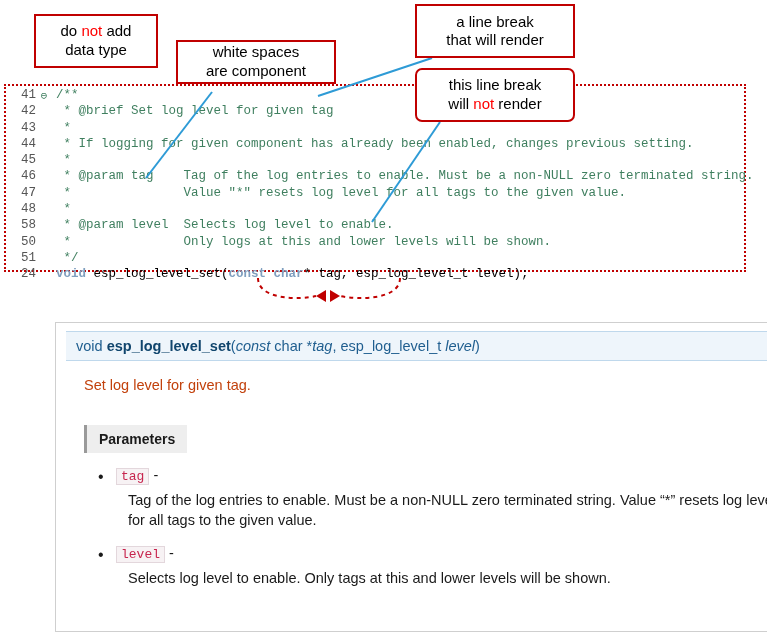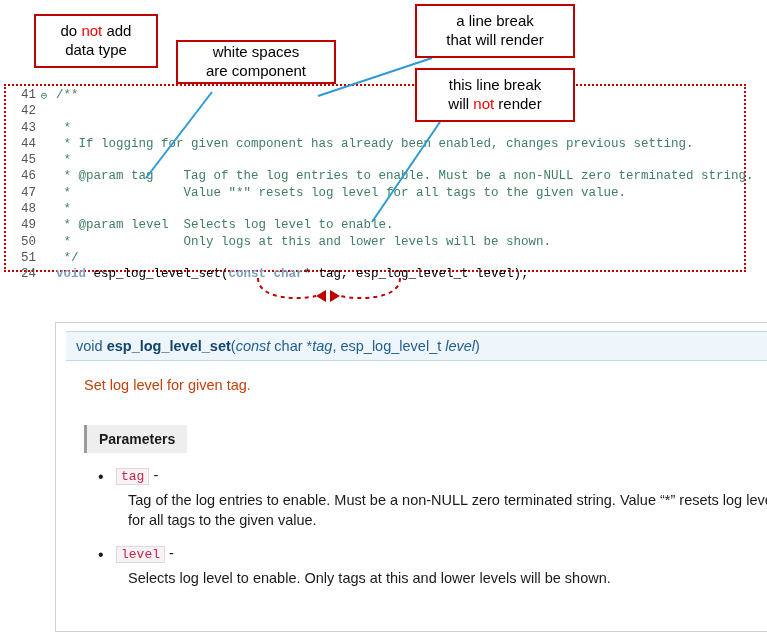--- a/index.html
+++ b/index.html
@@ -50,30 +50,31 @@
     flex-direction: column;
     justify-content: center;
   }
   #callout-linebreak-render {
     left: 415px;
     top: 4px;
     width: 160px;
     height: 54px;
     display: flex;
     flex-direction: column;
-    justify-content: center;
+    justify-content: flex-end;
   }
   #callout-linebreak-norender {
     left: 415px;
     top: 68px;
     width: 160px;
     height: 54px;
     display: flex;
     flex-direction: column;
     justify-content: center;
+    border-radius: 7px;
   }
 
   
   #connectors {
     position: absolute;
     left: 0;
     top: 0;
     width: 767px;
     height: 637px;
     z-index: 4;
@@ -242,20 +243,21 @@
 <div id="code-panel">
 
   <div class="code-line">
     <span class="gutter">41</span>
     <span class="fold">⊖</span>
     <span class="code-text">/**</span>
   </div>
   <div class="code-line">
     <span class="gutter">42</span>
     <span class="fold"></span>
+    <span class="code-text"> * @brief Set log level for given tag</span>
   </div>
   <div class="code-line">
     <span class="gutter">43</span>
     <span class="fold"></span>
     <span class="code-text"> *</span>
   </div>
   <div class="code-line">
     <span class="gutter">44</span>
     <span class="fold"></span>
     <span class="code-text"> * If logging for given component has already been enabled, changes previous setting.</span>
@@ -274,21 +276,21 @@
     <span class="gutter">47</span>
     <span class="fold"></span>
     <span class="code-text"> *               Value "*" resets log level for all tags to the given value.</span>
   </div>
   <div class="code-line">
     <span class="gutter">48</span>
     <span class="fold"></span>
     <span class="code-text"> *</span>
   </div>
   <div class="code-line">
-    <span class="gutter">49</span>
+    <span class="gutter">58</span>
     <span class="fold"></span>
     <span class="code-text"> * @param level  Selects log level to enable.</span>
   </div>
   <div class="code-line">
     <span class="gutter">50</span>
     <span class="fold"></span>
     <span class="code-text"> *               Only logs at this and lower levels will be shown.</span>
   </div>
   <div class="code-line">
     <span class="gutter">51</span>

